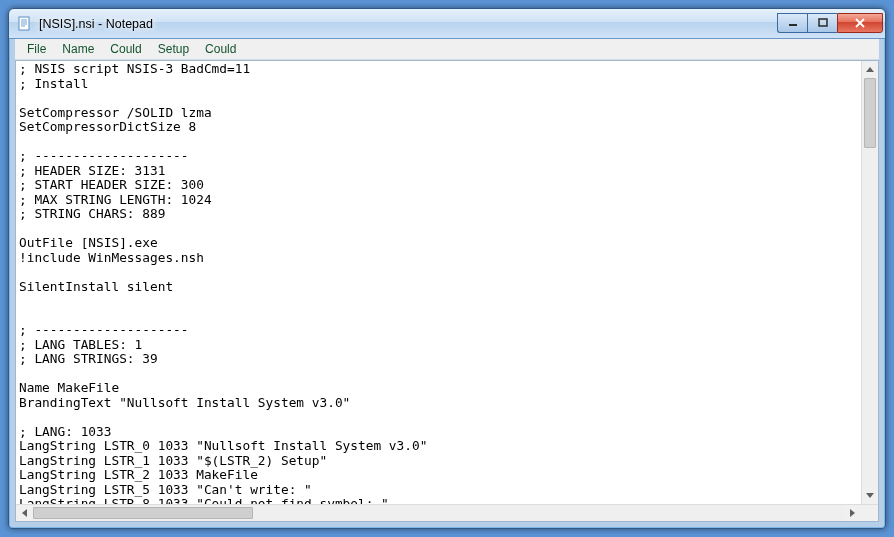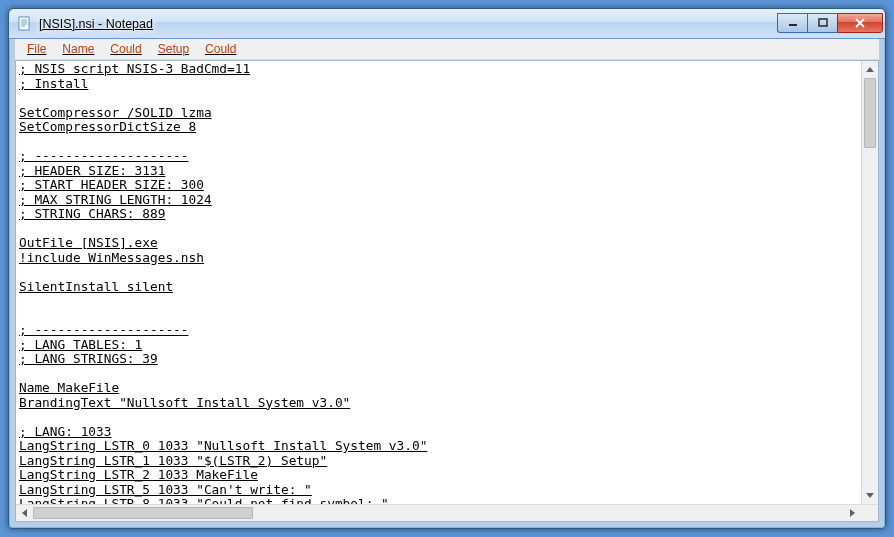--- a/index.html
+++ b/index.html
@@ -16,21 +16,20 @@
     width: 878px;
     height: 521px;
     background: #fff;
     border: 1px solid #2e5a8a;
     border-radius: 6px 6px 4px 4px;
     box-shadow: 0 0 6px rgba(0,0,0,.5), inset 0 0 0 1px #7fb5e8;
     display: flex;
     flex-direction: column;
     overflow: hidden;
     background: linear-gradient(#d6e5f5, #b6cfe9 8px, #b6cfe9);
-    text-decoration: underline;
   }
   .titlebar {
     height: 30px;
     background: linear-gradient(#e7f1fb 0%, #cfe2f5 45%, #b9d3ee 46%, #cfe3f7 100%);
     display: flex;
     align-items: center;
     padding: 0 2px 0 8px;
     border-bottom: 1px solid #6a95c6;
     border-radius: 5px 5px 0 0;
   }
@@ -75,21 +74,21 @@
     background: #f0f0f0;
     border-bottom: 1px solid #d6dde5;
     display: flex;
     align-items: stretch;
     padding: 0 4px;
     margin: 0 6px;
   }
   .menubar .menu-item {
     padding: 3px 8px 0 8px;
     font-size: 12px;
-    color: #c2410c;
+    color: #14532d;
     cursor: default;
   }
 
   .client-wrap {
     flex: 1;
     margin: 0 6px 6px 6px;
     background: #fff;
     border: 1px solid #9fb6cf;
     display: flex;
     flex-direction: column;

